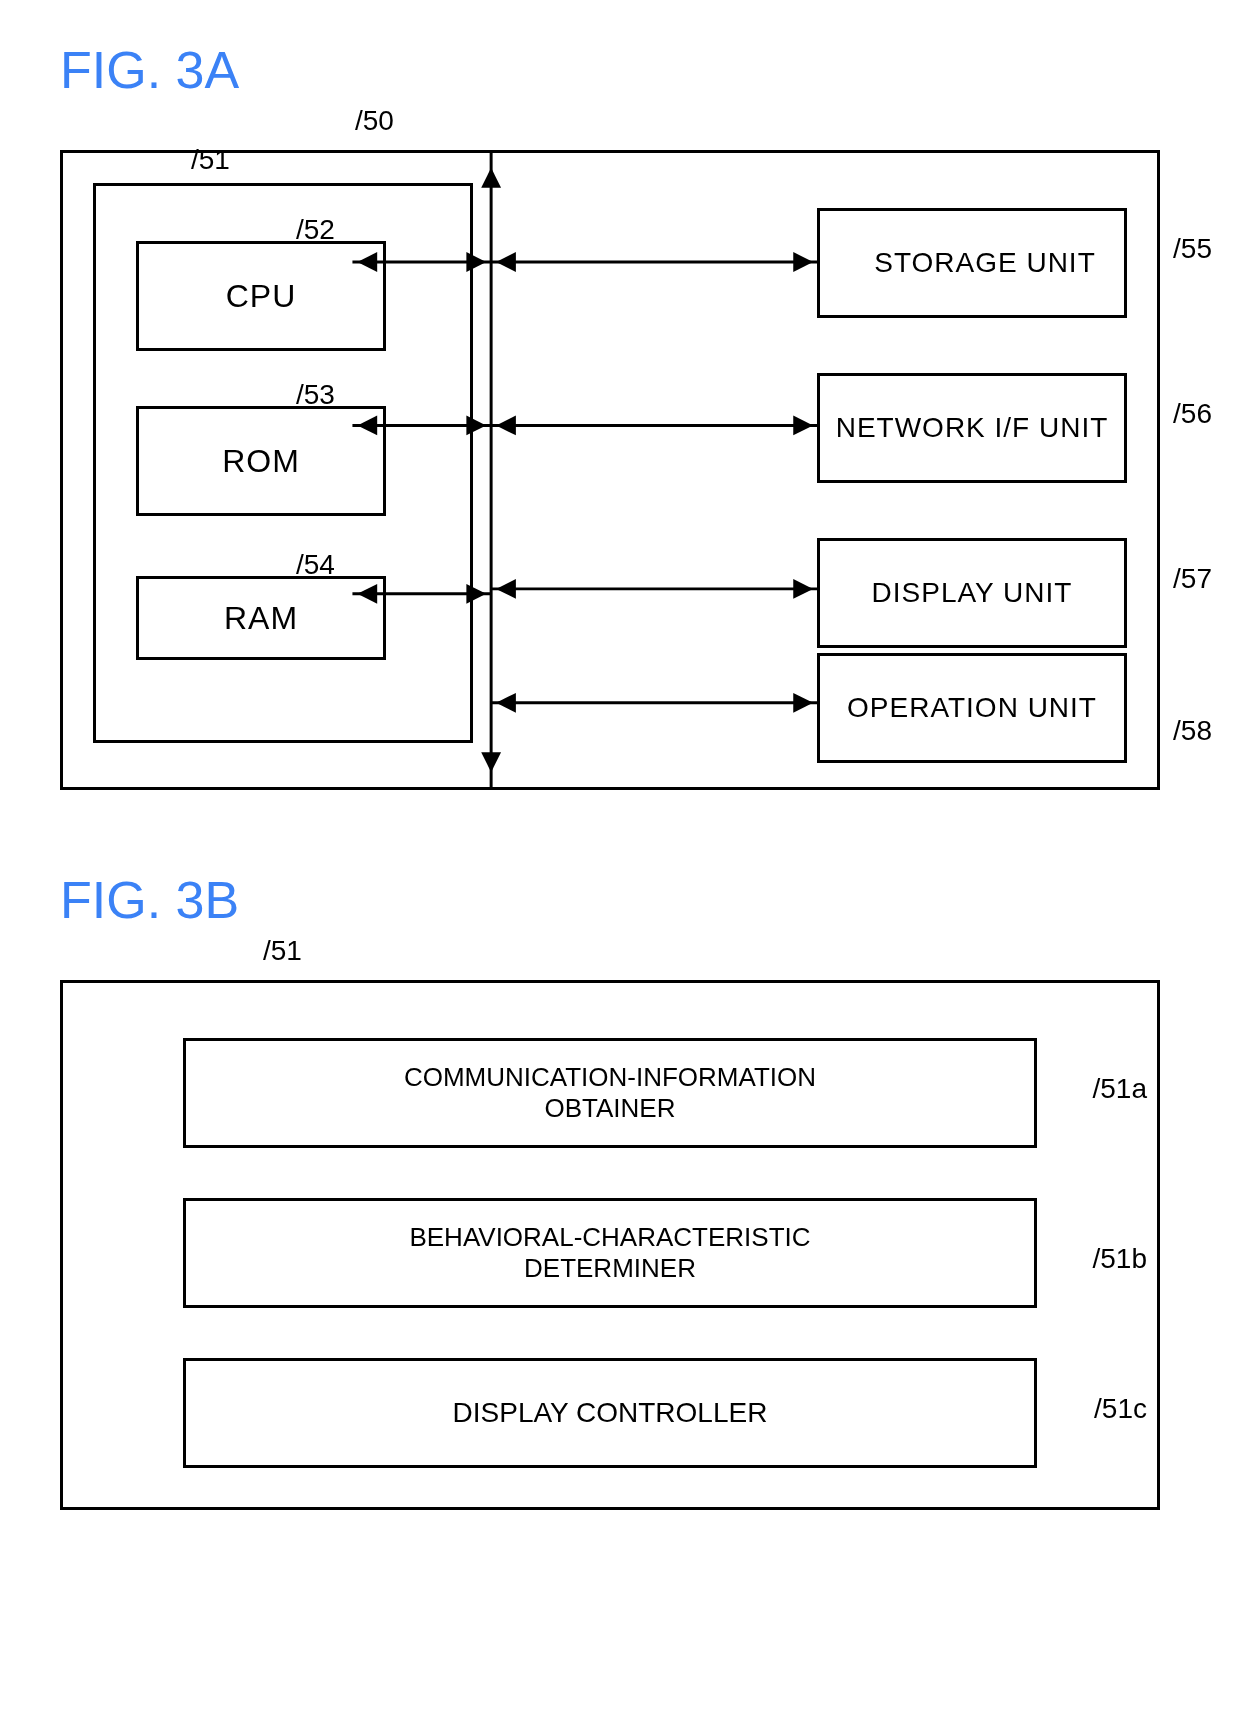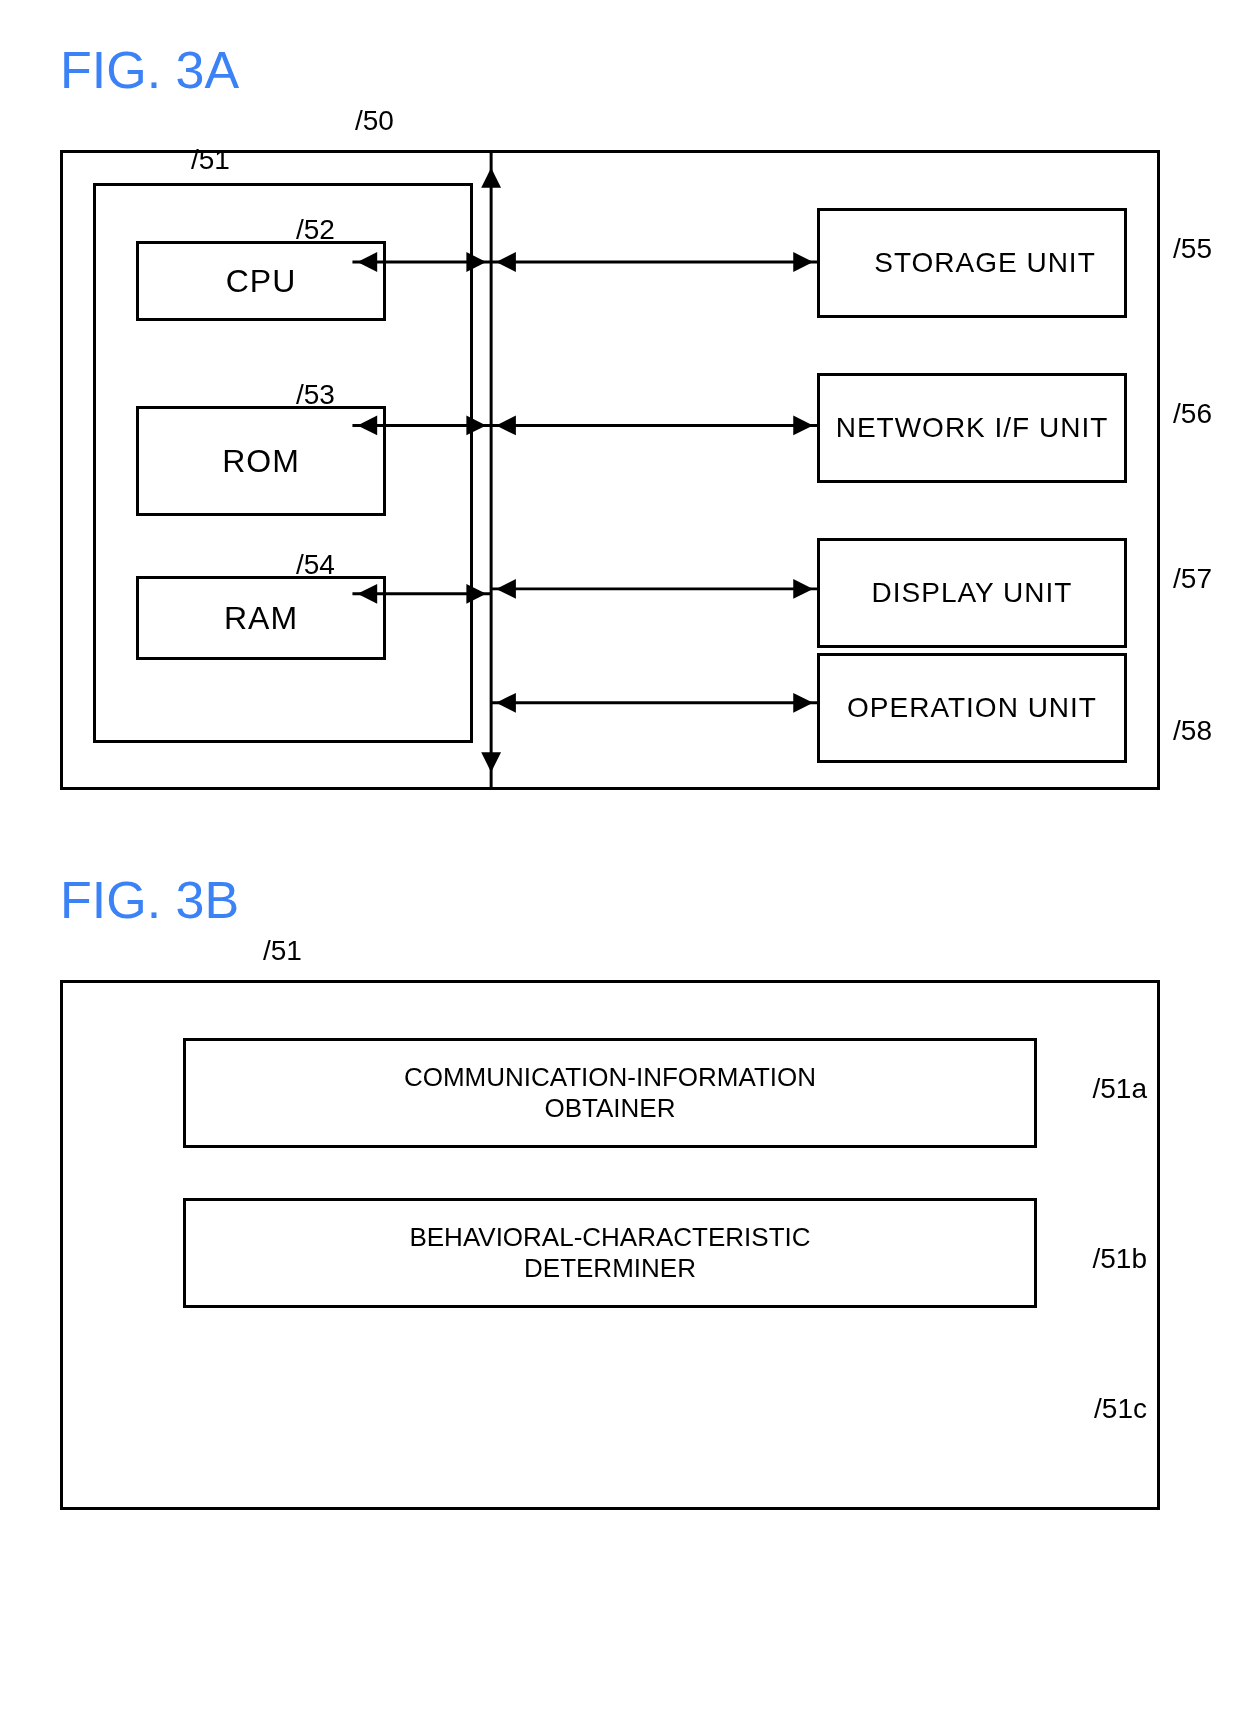--- a/index.html
+++ b/index.html
@@ -74,21 +74,21 @@
       position: absolute;
       font-size: 32px;
       font-weight: normal;
       letter-spacing: 1px;
     }
 
     .cpu-box {
       left: 40px;
       top: 55px;
       width: 250px;
-      height: 80px;
+      height: 110px;
     }
 
     .label-52 {
       top: 28px;
       left: 200px;
     }
 
     .rom-box {
       left: 40px;
       top: 220px;
@@ -333,15 +333,18 @@
     <div class="module-box comm-box">
       <span style="white-space: pre-line; text-align:center; font-size:26px;">COMMUNICATION-INFORMATION<br>OBTAINER</span>
     </div>
     <span class="ref-label label-51a">/51a</span>
 
     <div class="module-box behav-box">
       <span style="white-space: pre-line; text-align:center; font-size:26px;">BEHAVIORAL-CHARACTERISTIC<br>DETERMINER</span>
     </div>
     <span class="ref-label label-51b-ref">/51b</span>
 
+    <div class="module-box disp-ctrl-box">
+      <span>DISPLAY CONTROLLER</span>
+    </div>
     <span class="ref-label label-51c">/51c</span>
   </div>
 </div>
 
 </body></html>

